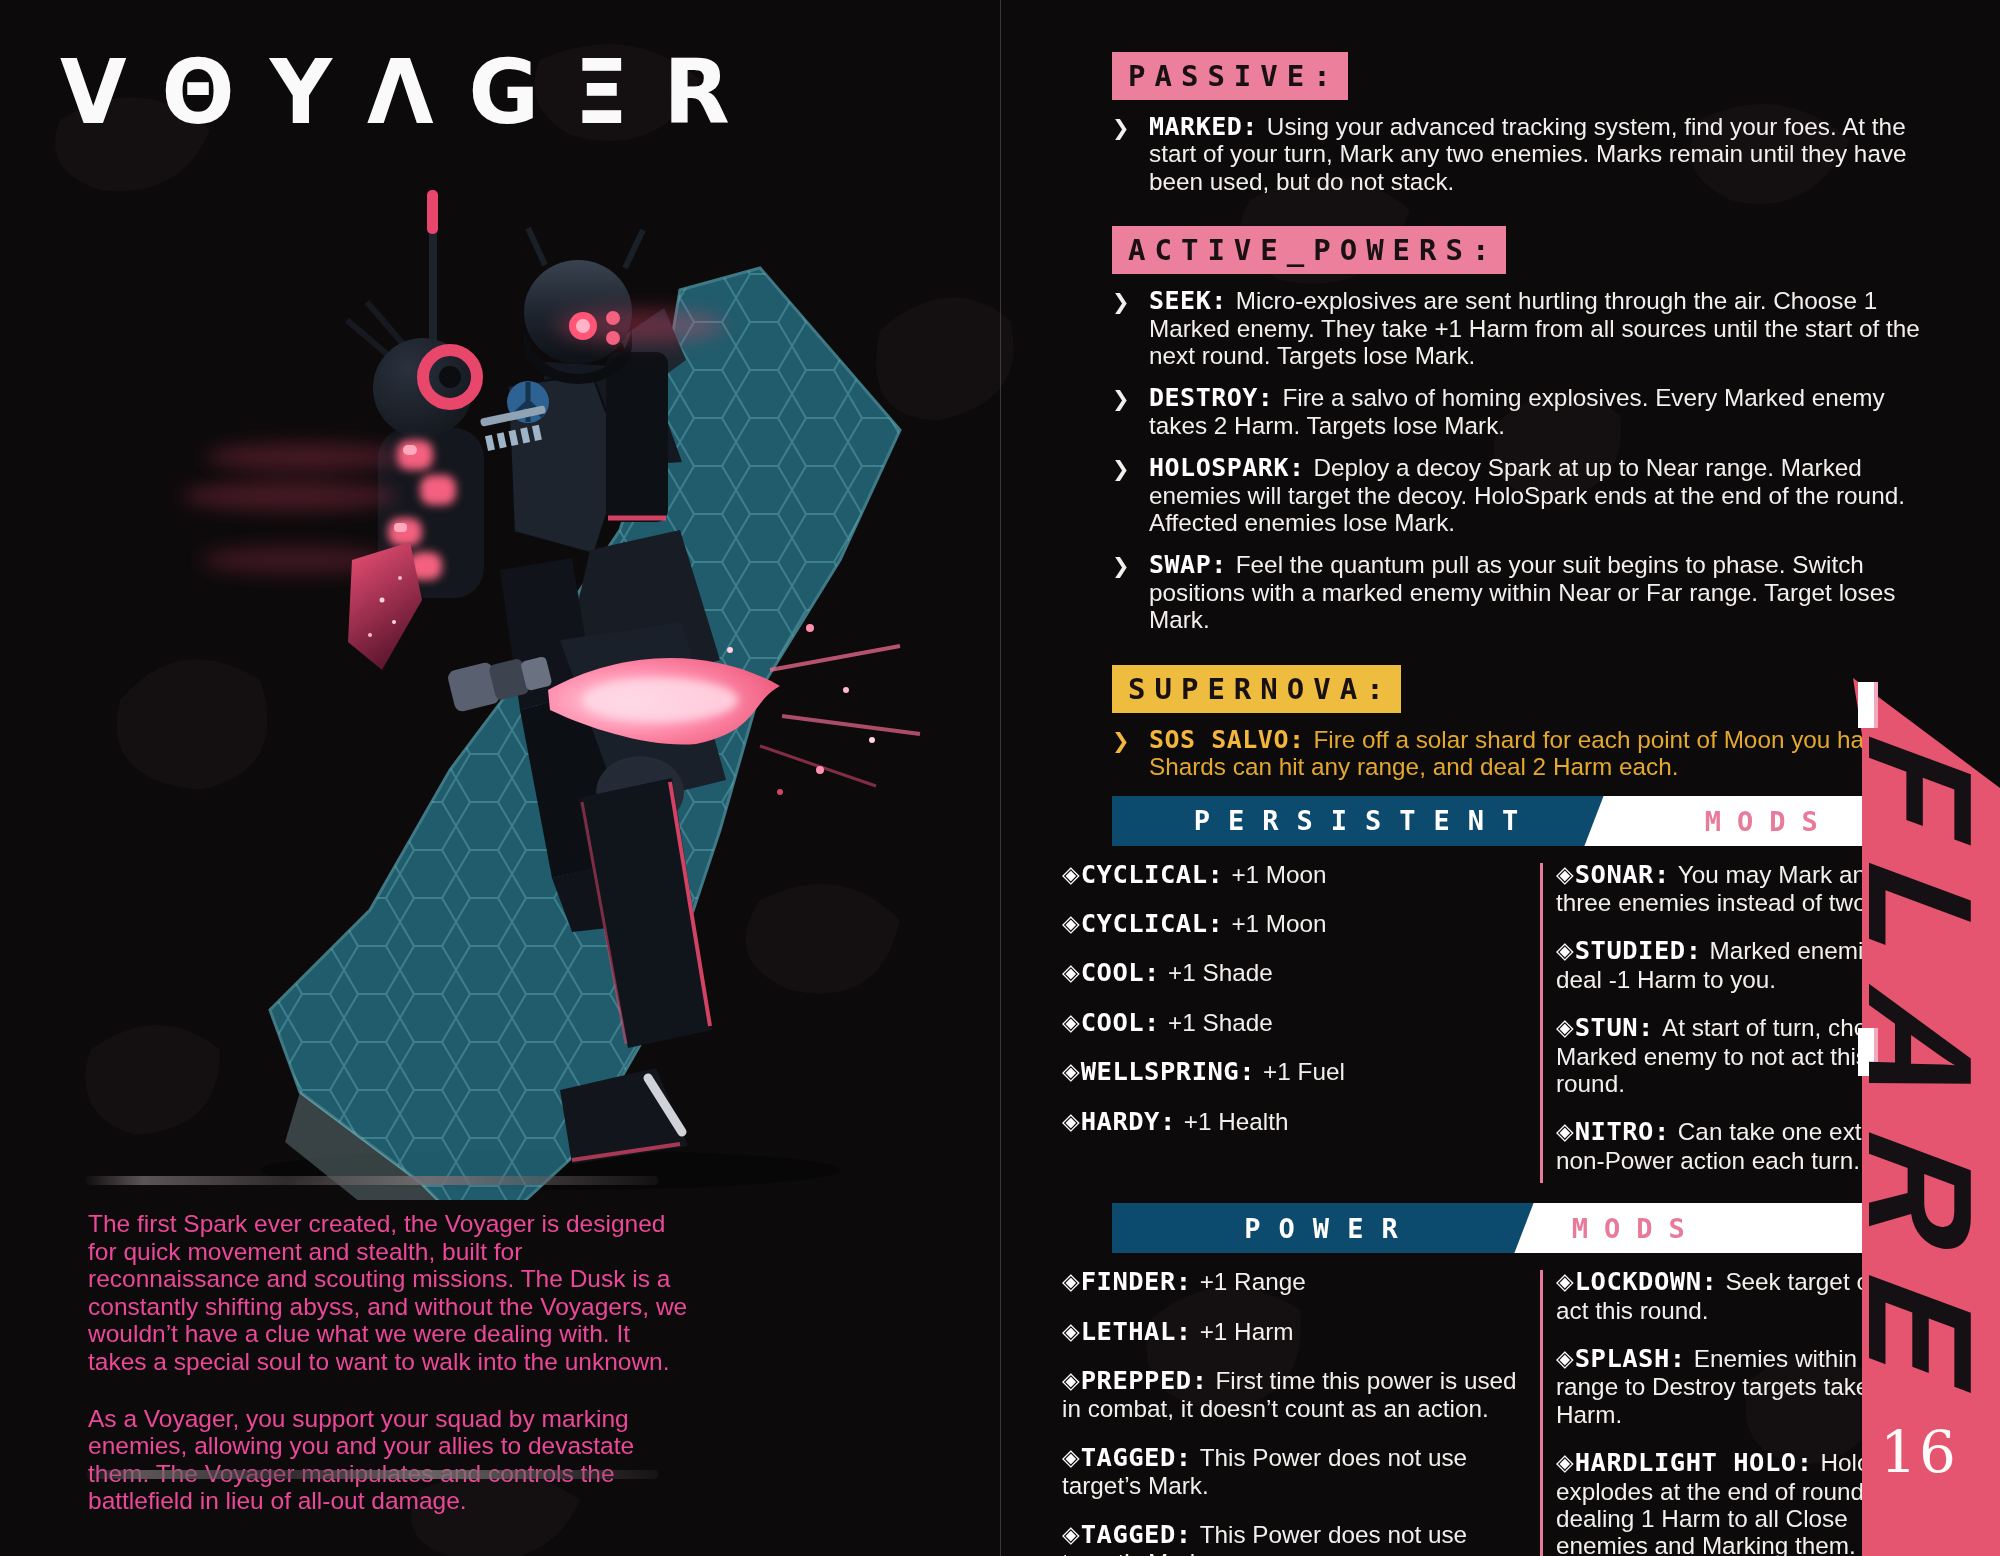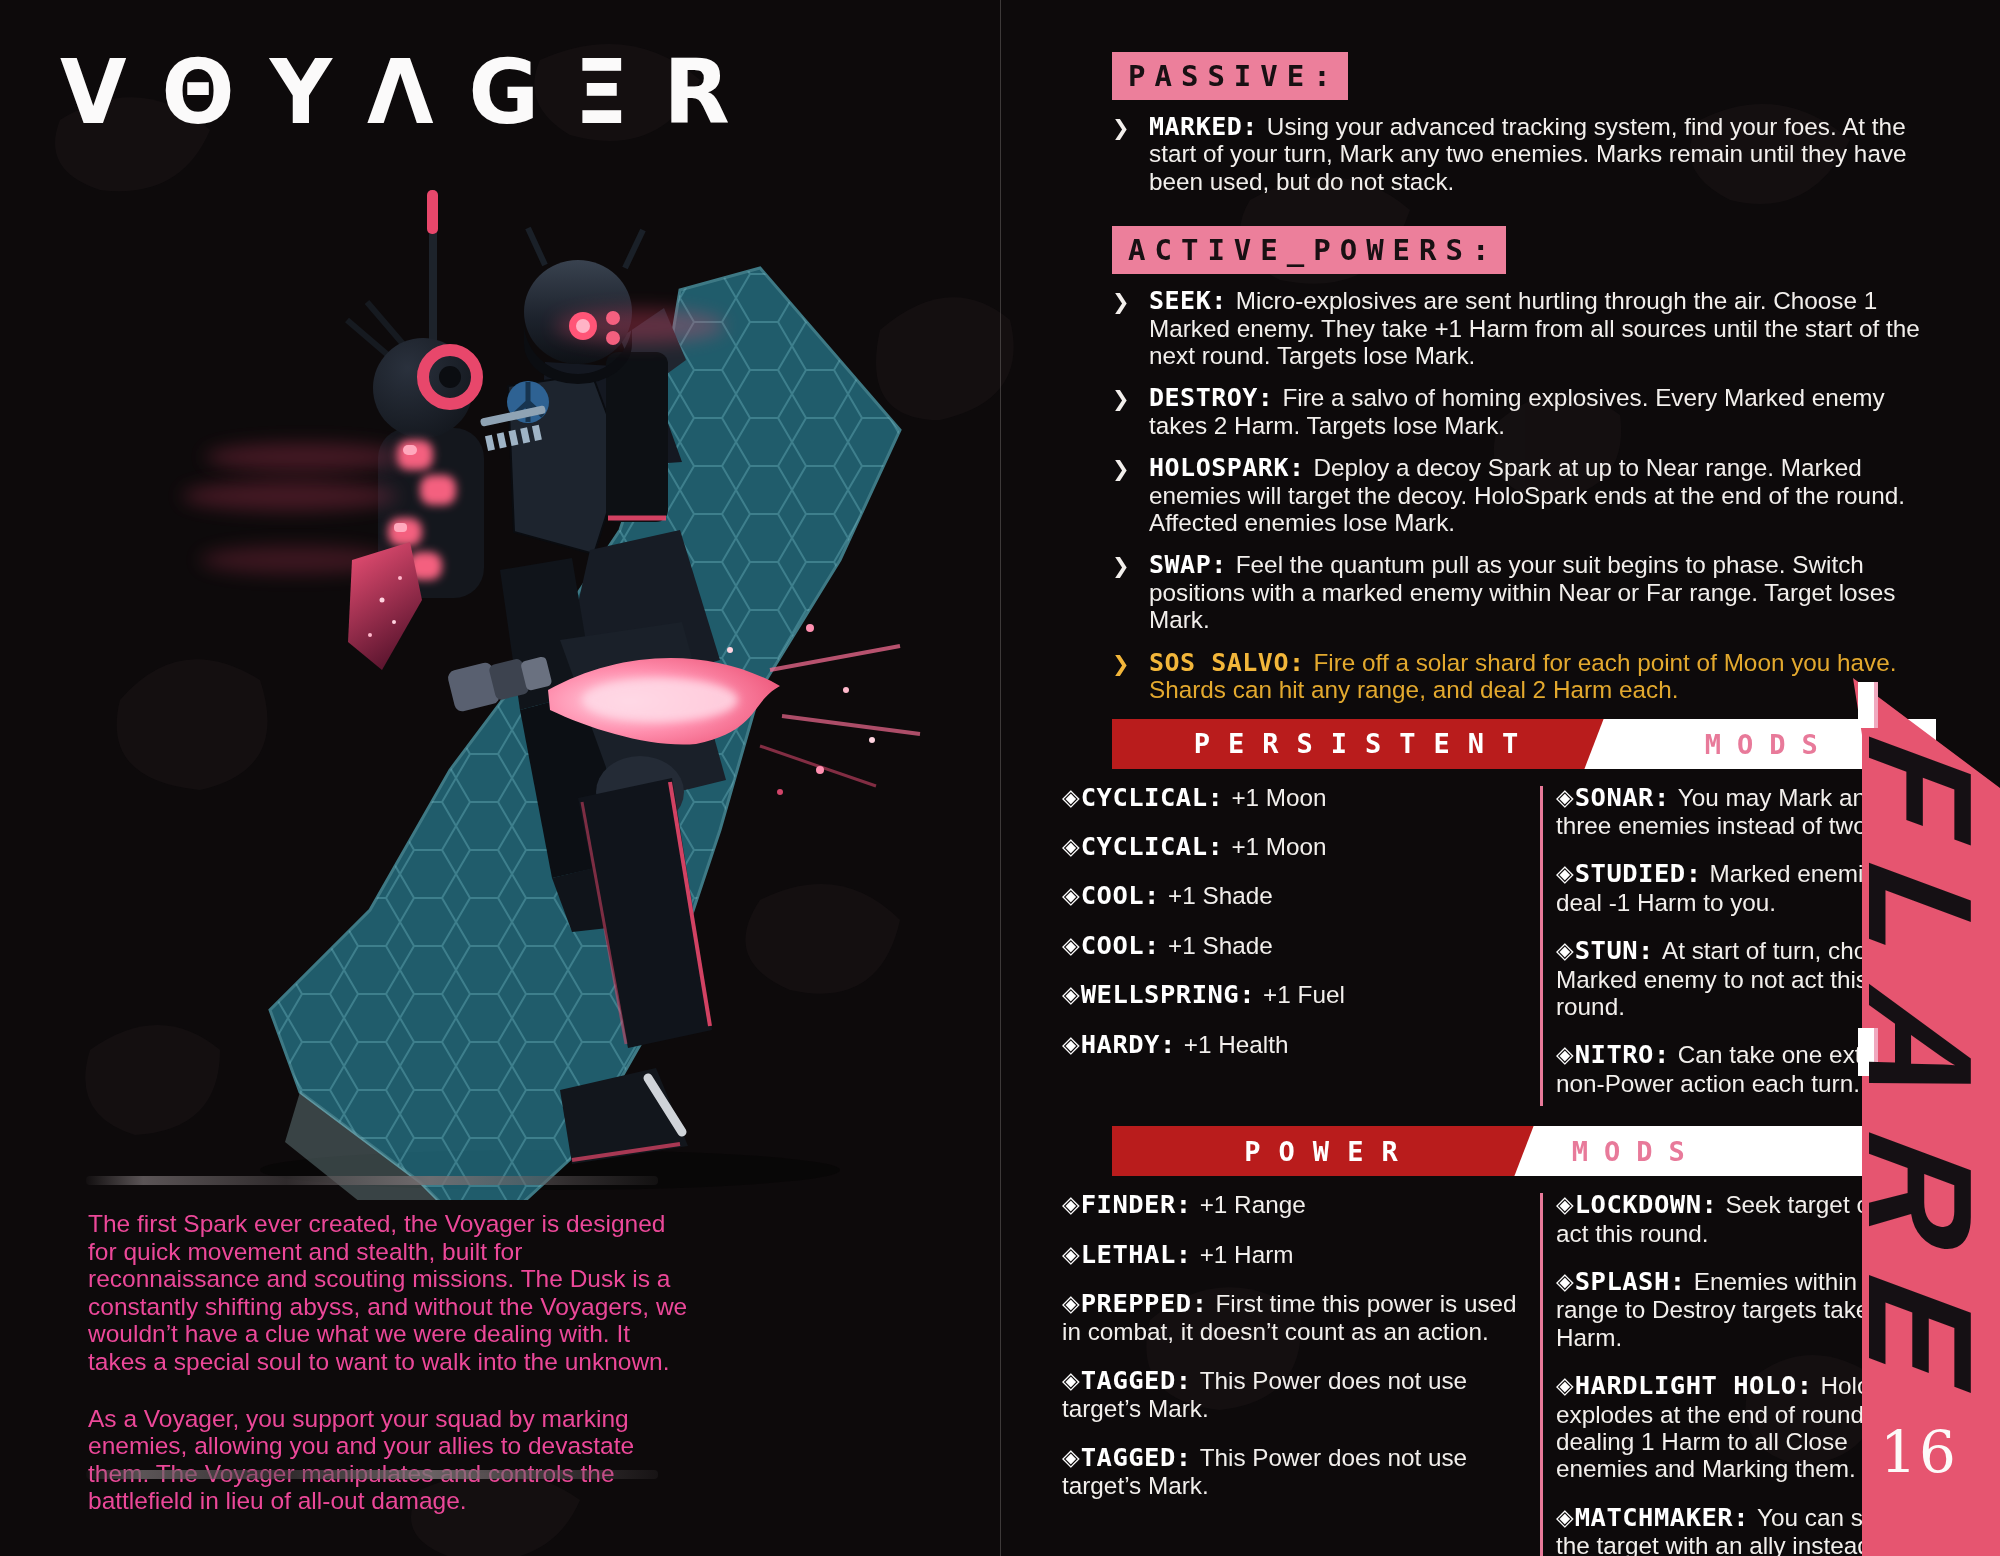--- a/index.html
+++ b/index.html
@@ -27,21 +27,21 @@
   .badge.yellow{background:#eebc3e;}
   .pwr{position:relative;padding-left:37px;margin-bottom:15px;font-size:24.3px;line-height:27.4px;}
   .chev{position:absolute;left:0;top:2px;font-size:21px;font-weight:700;color:#f2efec;
         font-family:"DejaVu Sans",sans-serif;}
   .pname{font-family:"DejaVu Sans Mono",monospace;font-weight:700;font-size:25px;letter-spacing:.5px;
          margin-right:9px;white-space:nowrap;color:#ffffff;text-align:center;}
   .ptext{color:#f2efec;}
   .sos-item .chev,.sos-item .pname{color:#f2b63a;}
   .sos-item .ptext{color:#e3a92e;}
 
-  .mods-banner{position:relative;width:824px;margin-left:-50px;height:50px;background:#b91c1c;
+  .mods-banner{position:relative;width:824px;margin-left:-50px;height:50px;background:#0c4a6e;
                margin:8px 0 15px 0;overflow:hidden;}
   .mb-left{position:absolute;top:0;bottom:0;left:0;display:flex;align-items:center;justify-content:center;
            font-family:"DejaVu Sans Mono",monospace;font-weight:700;font-size:27px;letter-spacing:18px;
            color:#ffffff;padding-left:18px;}
   .mb-white{position:absolute;top:0;height:100%;background:#ffffff;transform:skewX(-21deg);
             display:flex;align-items:center;justify-content:center;font-family:"DejaVu Sans Mono",monospace;
             font-weight:700;font-size:27px;letter-spacing:16px;color:#e87a9a;}
   .mb-white span{transform:skewX(21deg);}
   .banner-persistent .mb-left{width:470px;}
   .banner-persistent .mb-white{left:482px;width:352px;}
@@ -253,20 +253,21 @@
     <div class="pwr">
       <span class="chev">❯</span><span class="pname">DESTROY:</span><span class="ptext">Fire a salvo of homing explosives. Every Marked enemy takes 2 Harm. Targets lose Mark.</span>
     </div>
     <div class="pwr">
       <span class="chev">❯</span><span class="pname">HOLOSPARK:</span><span class="ptext">Deploy a decoy Spark at up to Near range. Marked enemies will target the decoy. HoloSpark ends at the end of the round. Affected enemies lose Mark.</span>
     </div>
     <div class="pwr">
       <span class="chev">❯</span><span class="pname">SWAP:</span><span class="ptext">Feel the quantum pull as your suit begins to phase. Switch positions with a marked enemy within Near or Far range. Target loses Mark.</span>
     </div>
 
+    <div class="badge yellow">SUPERNOVA:</div>
 
     <div class="pwr sos-item">
       <span class="chev">❯</span><span class="pname">SOS SALVO:</span><span class="ptext">Fire off a solar shard for each point of Moon you have. Shards can hit any range, and deal 2 Harm each.</span>
     </div>
 
     
     <div class="mods-banner banner-persistent">
       <div class="mb-left">PERSISTENT</div>
       <div class="mb-white">
           <span>MODS</span>

